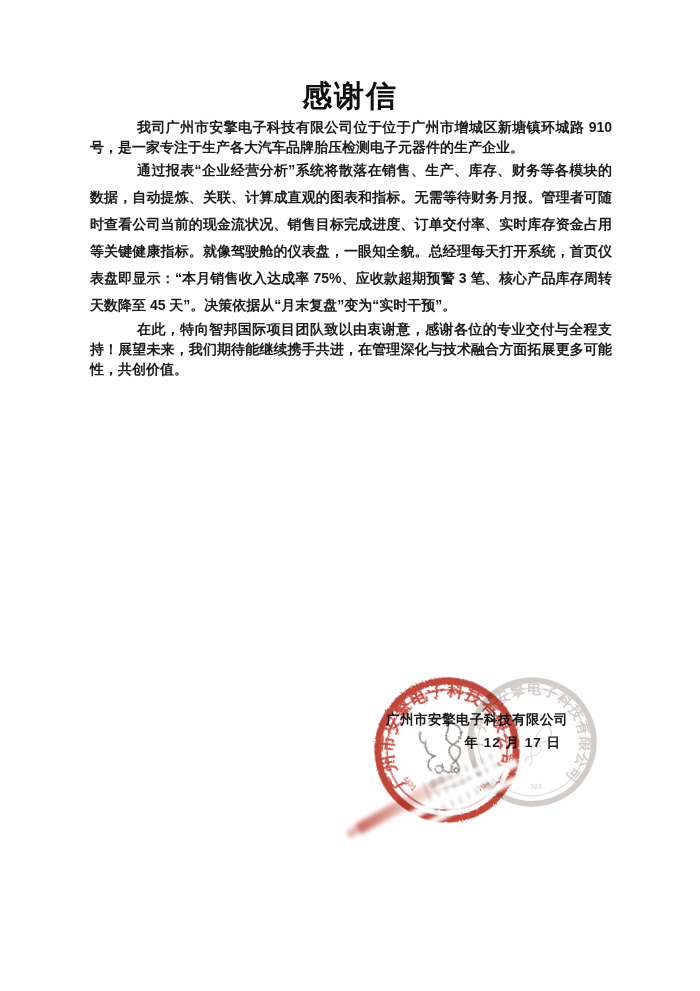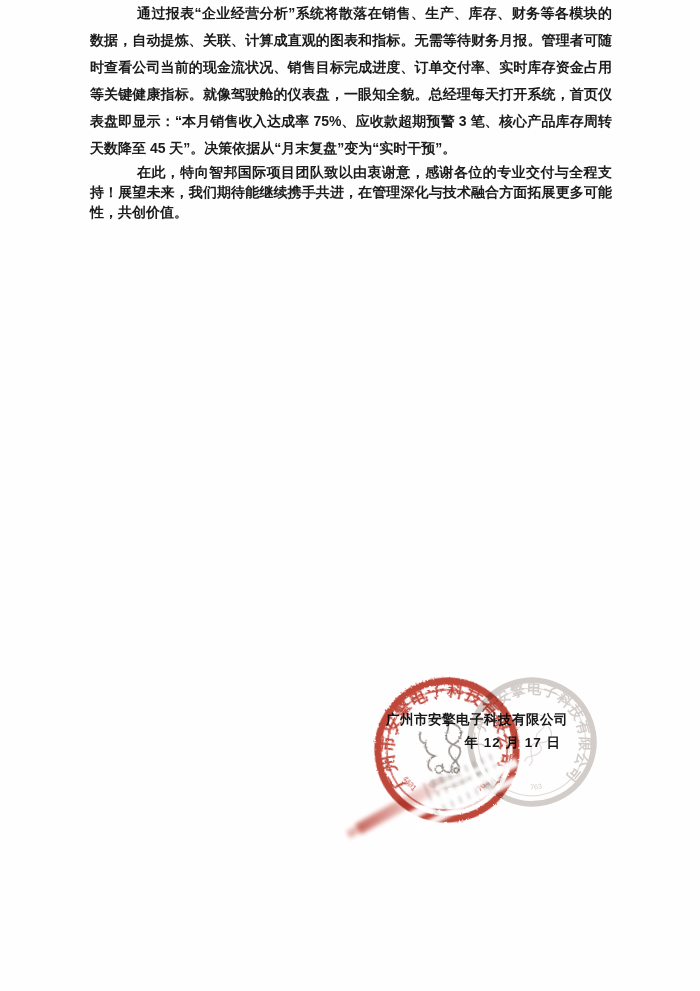--- a/index.html
+++ b/index.html
@@ -54,22 +54,24 @@
   .streak-w{position:absolute;background:#fff;pointer-events:none;}
   .streak-w1{left:398px;top:786px;width:126px;height:9px;transform:rotate(-27deg);filter:blur(1.5px);opacity:.95;}
   .streak-w2{left:410px;top:801px;width:112px;height:7px;transform:rotate(-27deg);filter:blur(1.5px);opacity:.9;}
   .streak-w3{left:432px;top:772px;width:70px;height:5px;transform:rotate(-25deg);filter:blur(1.2px);opacity:.8;}
 </style>
 </head>
 <body>
 
 <div class="page">
 
+  <div class="title">感谢信</div>
 
   <div class="body-text">
+    <p class="p1">我司广州市安擎电子科技有限公司位于位于广州市增城区新塘镇环城路 910 号，是一家专注于生产各大汽车品牌胎压检测电子元器件的生产企业。</p>
     <p class="p3">通过报表“企业经营分析”系统将散落在销售、生产、库存、财务等各模块的数据，自动提炼、关联、计算成直观的图表和指标。无需等待财务月报。管理者可随时查看公司当前的现金流状况、销售目标完成进度、订单交付率、实时库存资金占用等关键健康指标。就像驾驶舱的仪表盘，一眼知全貌。总经理每天打开系统，首页仪表盘即显示：“本月销售收入达成率 75%、应收款超期预警 3 笔、核心产品库存周转天数降至 45 天”。决策依据从“月末复盘”变为“实时干预”。</p>
     <p class="p5">在此，特向智邦国际项目团队致以由衷谢意，感谢各位的专业交付与全程支持！展望未来，我们期待能继续携手共进，在管理深化与技术融合方面拓展更多可能性，共创价值。</p>
   </div>
 
   <div class="sig-company">广州市安擎电子科技有限公司</div>
   <div class="sig-date">年 12 月 17 日</div>
 
   <svg class="stamp stamp-ghost" width="152" height="152" viewBox="0 0 160 160">
     <defs>
       <path id="gArcTop" d="M36.8,107 A51,51 0 1 1 123.2,107"></path>

